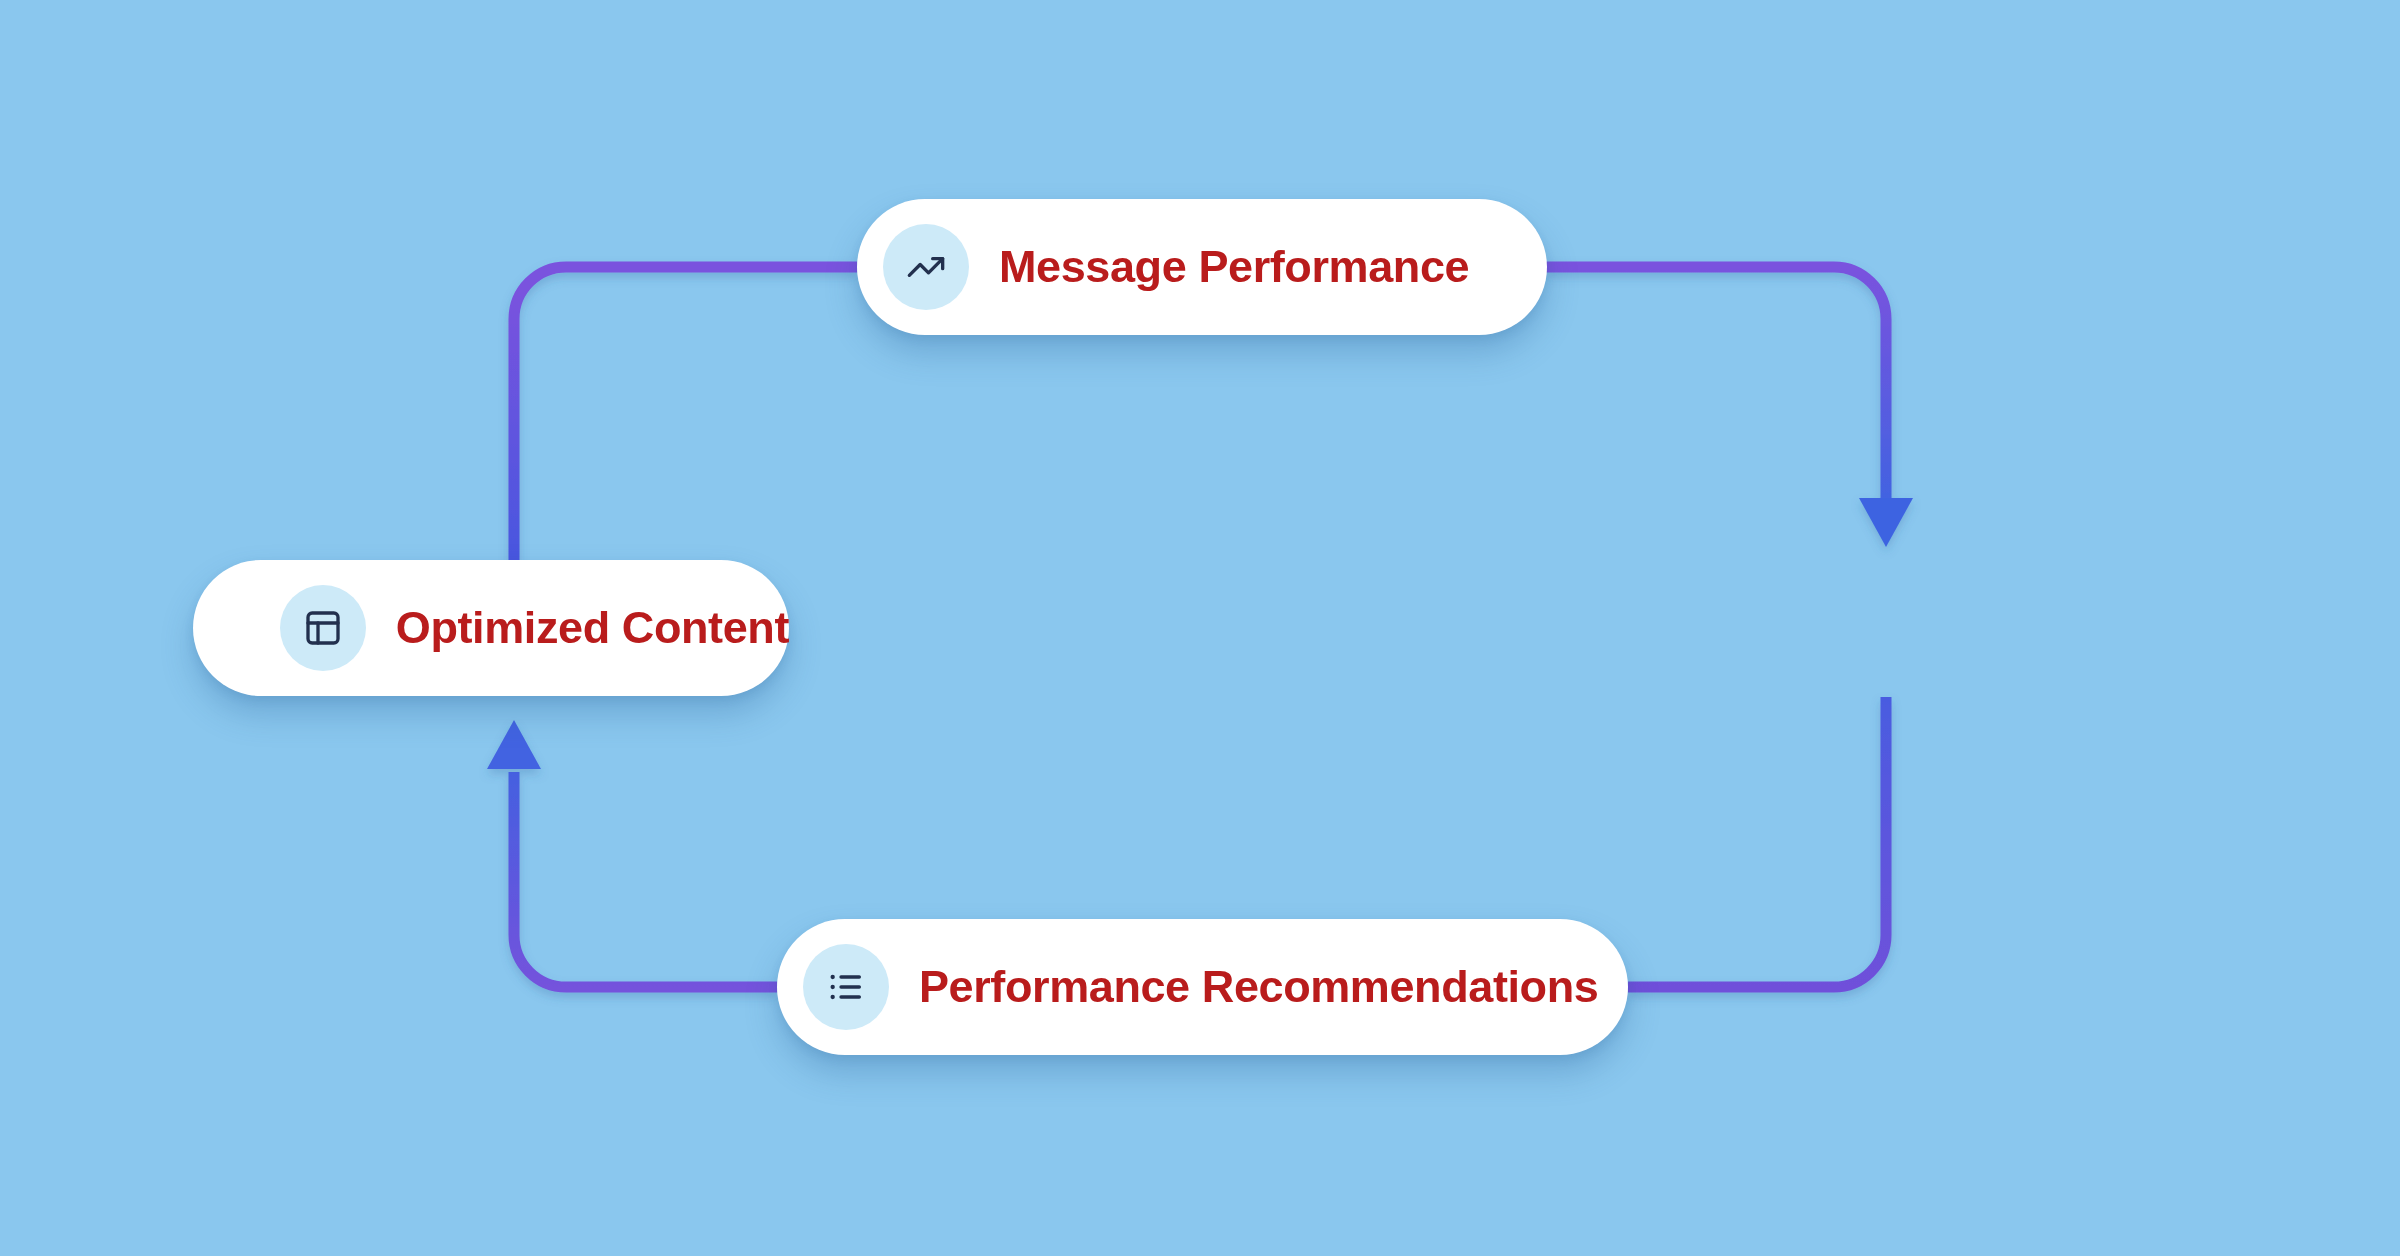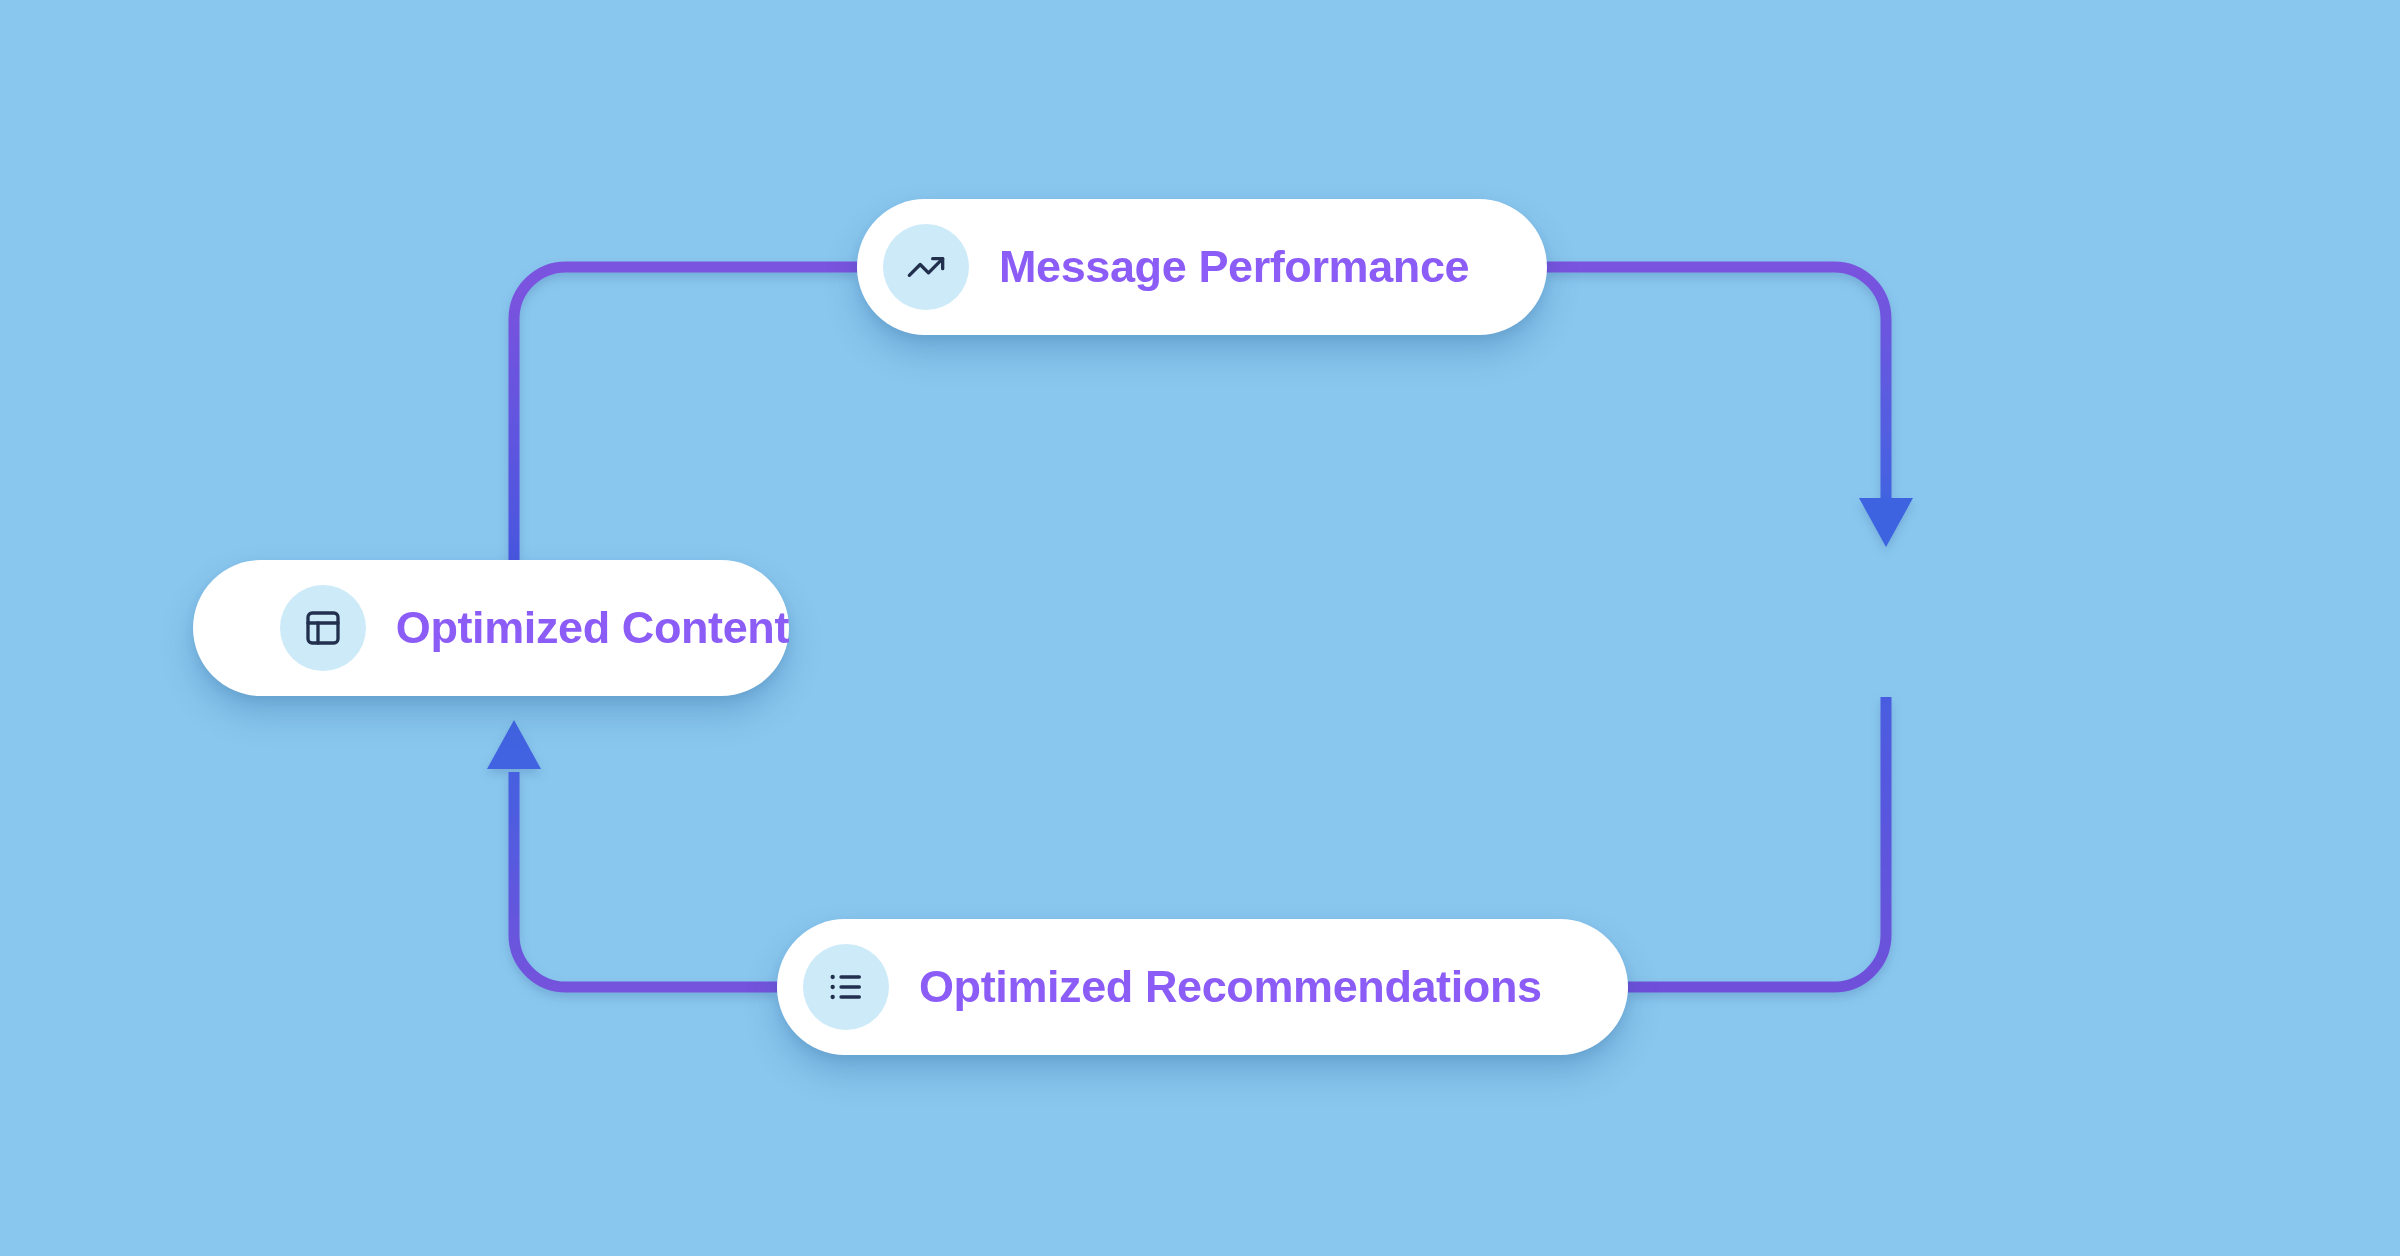--- a/index.html
+++ b/index.html
@@ -49,21 +49,21 @@
     stroke: #22304E;
     stroke-width: 2;
     fill: none;
     stroke-linecap: round;
     stroke-linejoin: round;
   }
   .node-label {
     font-size: 45px;
     font-weight: 700;
     letter-spacing: -0.4px;
-    color: #8b5cf6;
+    color: #b91c1c;
     white-space: nowrap;
   }
   
   .node-message        { left: 857px;  top: 199px; width: 690px; }
   .node-ai             { left: 1651px; top: 560px; width: 467px; }
   .node-optimized      { left: 193px;  top: 560px; width: 596px; justify-content: flex-end; }
   .node-actionable     { left: 777px;  top: 919px; width: 851px; }
 </style>
 </head>
 <body>
@@ -133,16 +133,16 @@
     <span class="icon-circle">
       <svg viewBox="0 0 24 24">
         <line x1="4" y1="6" x2="4.01" y2="6" stroke-width="2.6"></line>
         <line x1="4" y1="12" x2="4.01" y2="12" stroke-width="2.6"></line>
         <line x1="4" y1="18" x2="4.01" y2="18" stroke-width="2.6"></line>
         <line x1="9" y1="6" x2="20" y2="6"></line>
         <line x1="9" y1="12" x2="20" y2="12"></line>
         <line x1="9" y1="18" x2="20" y2="18"></line>
       </svg>
     </span>
-    <span class="node-label">Optimized Recommendations</span>
+    <span class="node-label">Performance Recommendations</span>
   </div>
 
 </div>
 
 </body></html>

